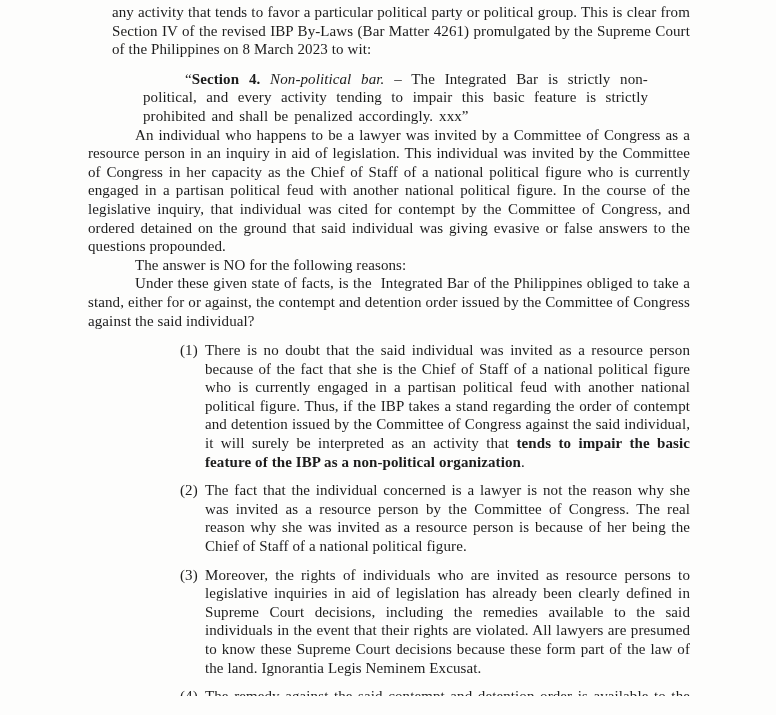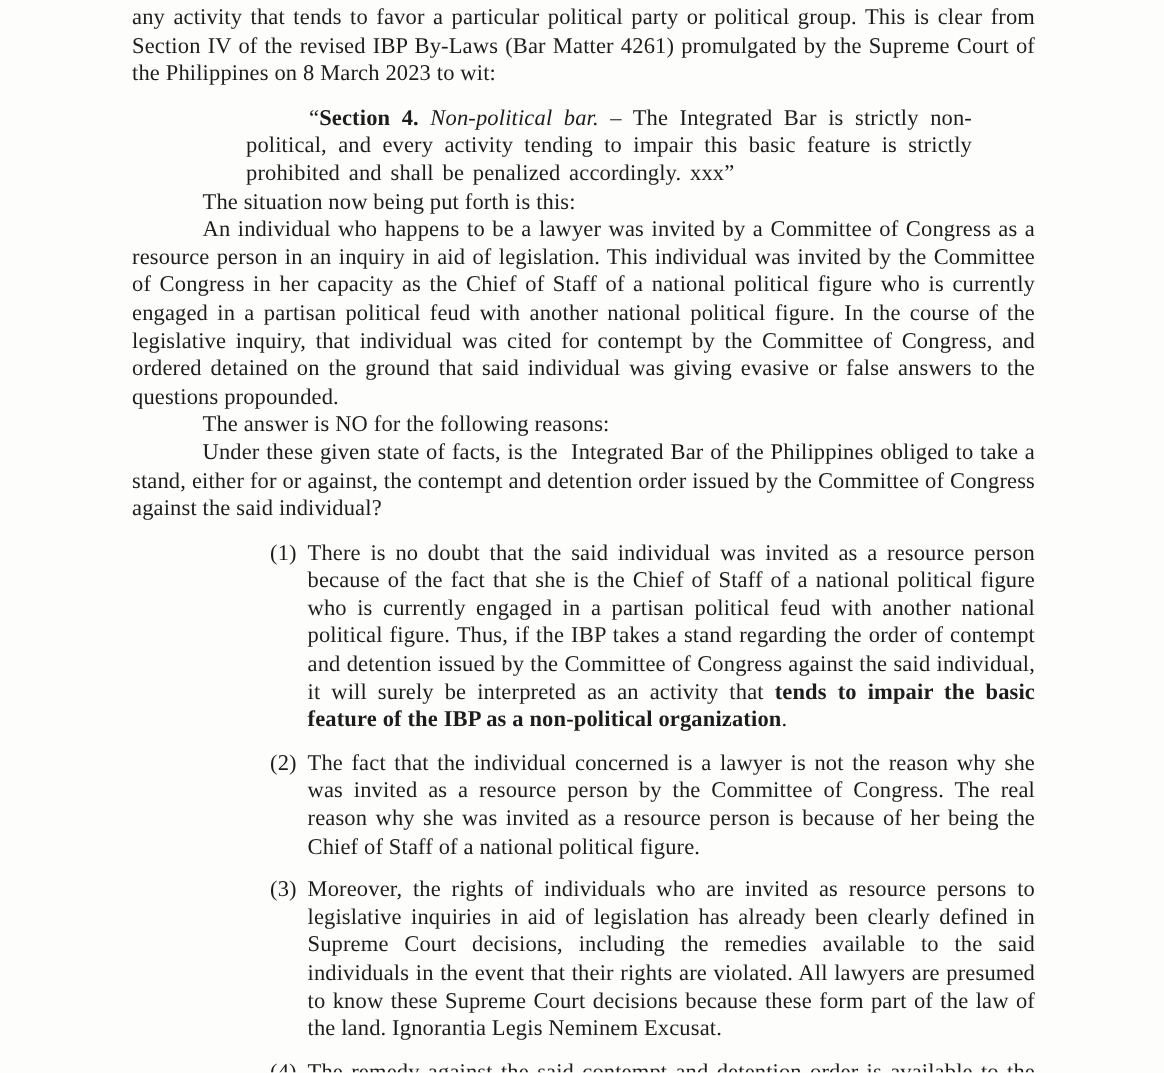--- a/index.html
+++ b/index.html
@@ -26,23 +26,24 @@
     line-height: 18.6px;
     text-align: justify;
     letter-spacing: 0.1px;
   }
   p.body {
     margin: 0;
     text-indent: 47px;
   }
   p.body.no-indent {
     text-indent: 0;
+    margin-left: 24px;
   }
   .quote {
-    margin: 0 42px 0 76px;
+    margin: 0 42px 0 55px;
     text-indent: 42px;
     word-spacing: 2px;
   }
   .nlist-item {
     position: relative;
     margin: 0 0 0 92px;
     padding-left: 25px;
   }
   .nlist-item .marker {
     position: absolute;
@@ -66,21 +67,20 @@
   b { font-weight: bold; }
   i { font-style: italic; }
 </style>
 </head>
 <body>
 
 <div class="page">
   <div class="doc" id="doc-body">
       <p class="body no-indent mt-p0"><span>any activity that tends to favor a particular political party or political group. This is clear from Section IV of the revised IBP By-Laws (Bar Matter 4261) promulgated by the Supreme Court of the Philippines on 8 March 2023 to wit:</span></p>
       <p class="quote mt-q"><span>“</span><b>Section 4.</b><span> </span><i>Non-political bar.</i><span> – The Integrated Bar is strictly non-political, and every activity tending to impair this basic feature is strictly prohibited and shall be penalized accordingly. xxx”</span></p>
-      <p class="body mt-sit"><span>The situation now being put forth is this:</span></p>
       <p class="body mt-ind"><span>An individual who happens to be a lawyer was invited by a Committee of Congress as a resource person in an inquiry in aid of legislation. This individual was invited by the Committee of Congress in her capacity as the Chief of Staff of a national political figure who is currently engaged in a partisan political feud with another national political figure. In the course of the legislative inquiry, that individual was cited for contempt by the Committee of Congress, and ordered detained on the ground that said individual was giving evasive or false answers to the questions propounded.</span></p>
       <p class="body mt-ans"><span>The answer is NO for the following reasons:</span></p>
       <p class="body mt-und"><span>Under these given state of facts, is the&nbsp; Integrated Bar of the Philippines obliged to take a stand, either for or against, the contempt and detention order issued by the Committee of Congress against the said individual?</span></p>
       <div class="nlist-item mt-l1"><span class="marker">(1)</span><span><span>There is no doubt that the said individual was invited as a resource person because of the fact that she is the Chief of Staff of a national political figure who is currently engaged in a partisan political feud with another national political figure. Thus, if the IBP takes a stand regarding the order of contempt and detention issued by the Committee of Congress against the said individual, it will surely be interpreted as an activity that </span><b>tends to impair the basic feature of the IBP as a non-political organization</b><span>.</span></span></div>
       <div class="nlist-item mt-l2"><span class="marker">(2)</span><span><span>The fact that the individual concerned is a lawyer is not the reason why she was invited as a resource person by the Committee of Congress. The real reason why she was invited as a resource person is because of her being the Chief of Staff of a national political figure.</span></span></div>
       <div class="nlist-item mt-l3"><span class="marker">(3)</span><span><span>Moreover, the rights of individuals who are invited as resource persons to legislative inquiries in aid of legislation has already been clearly defined in Supreme Court decisions, including the remedies available to the said individuals in the event that their rights are violated. All lawyers are presumed to know these Supreme Court decisions because these form part of the law of the land. Ignorantia Legis Neminem Excusat.</span></span></div>
       <div class="nlist-item mt-l4 cutoff"><span class="marker">(4)</span><span><span>The remedy against the said contempt and detention order is available to the individual who is held in contempt</span></span></div>
     </div>
 </div>
 

